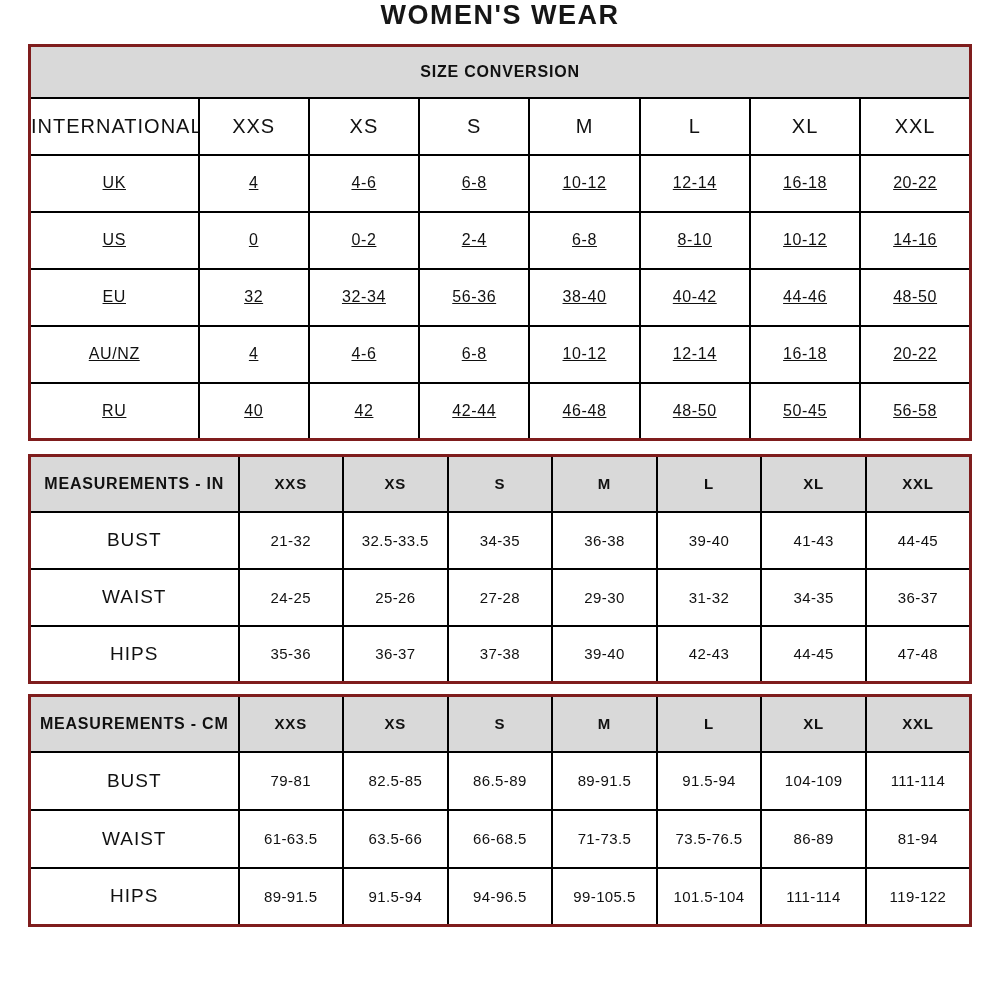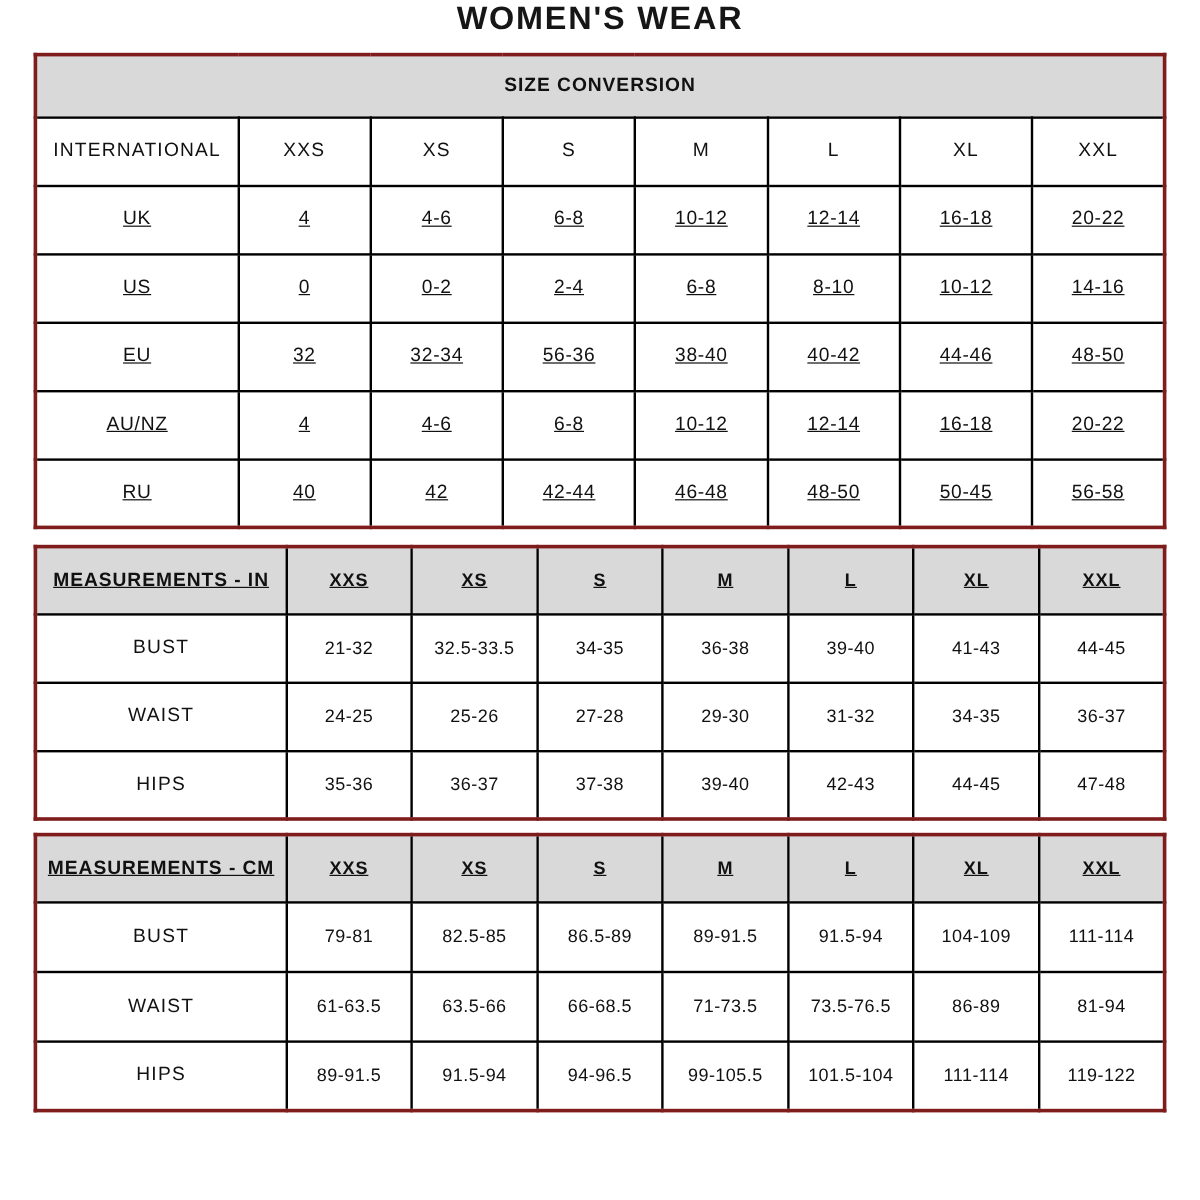--- a/index.html
+++ b/index.html
@@ -46,43 +46,42 @@
   table.conv tr.title-row { height: 52px; }
   table.conv tr.title-row th {
     background: #d9d9d9;
     font-size: 16px;
     font-weight: bold;
     letter-spacing: 0.8px;
   }
   table.conv tr.cols-row { height: 57px; }
   table.conv tr.cols-row th {
     background: #ffffff;
-    font-size: 16px;
+    font-size: 20px;
     font-weight: normal;
     letter-spacing: 1px;
   }
   table.conv tbody tr { height: 57px; text-decoration: underline; }
   table.conv tbody td {
     font-size: 16px;
     letter-spacing: 0.6px;
   }
   
   table.meas thead tr { height: 56px; }
   table.meas thead th {
     background: #d9d9d9;
     font-size: 15px;
     font-weight: bold;
     letter-spacing: 0.8px;
-    text-decoration: underline;
   }
   table.meas thead th.label-head { font-size: 16px; }
   table.meas tbody tr { height: 57px; }
   table.meas-cm tbody tr { height: 58px; }
   table.meas tbody td.row-label {
-    font-size: 16px;
+    font-size: 19px;
     letter-spacing: 1px;
   }
   table.meas tbody td.val {
     font-size: 15px;
     letter-spacing: 0.4px;
   }
   .gap-a { height: 13px; }
   .gap-b { height: 10px; }
 </style>
 </head>

